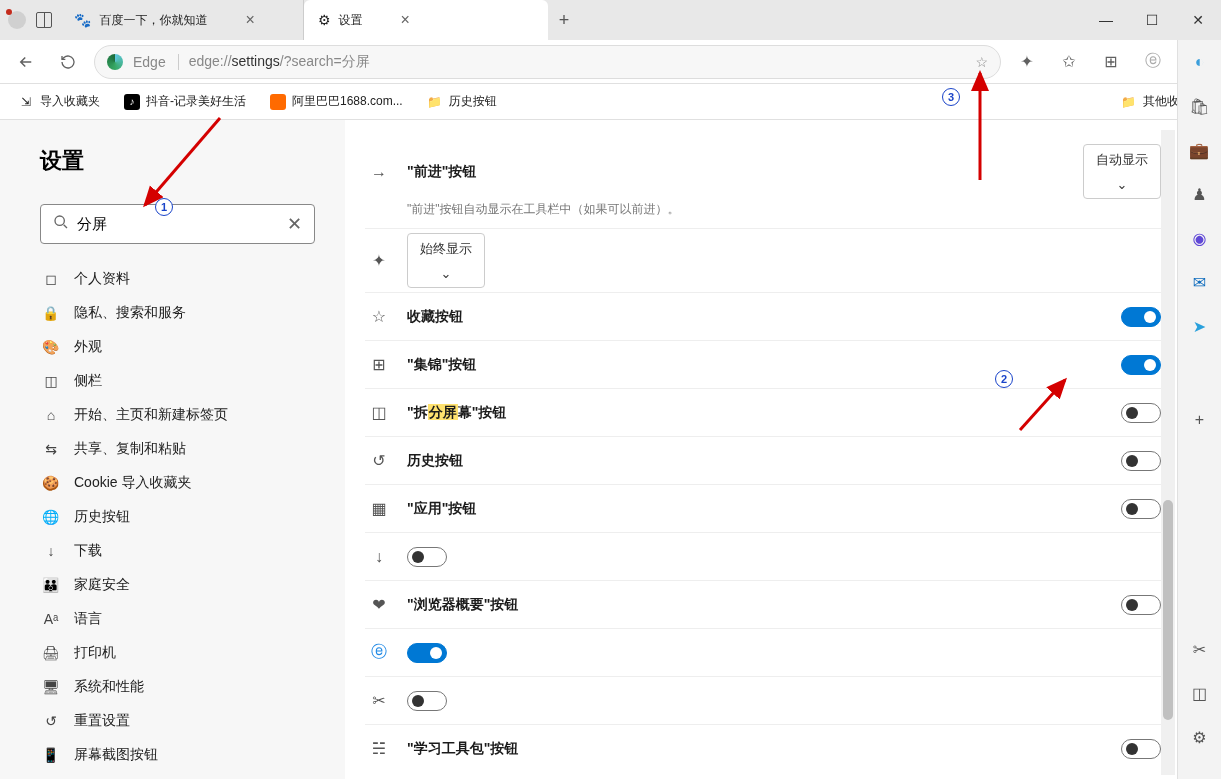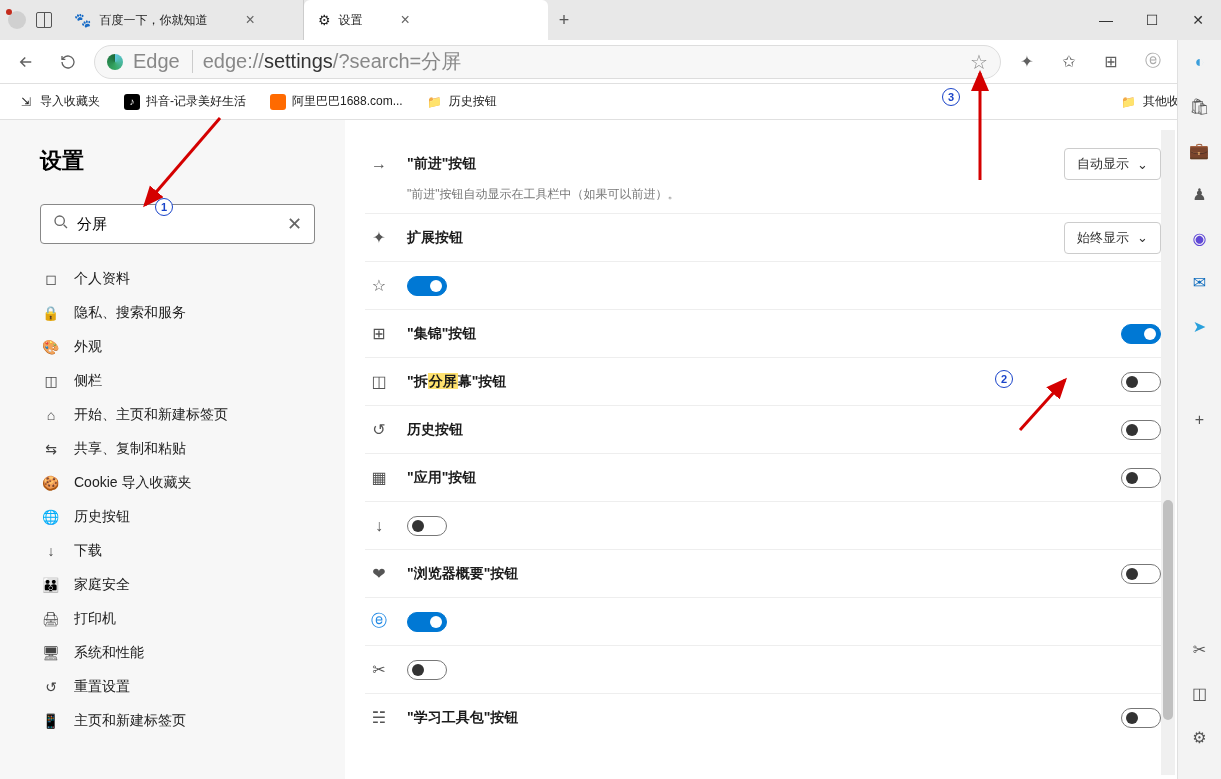--- a/index.html
+++ b/index.html
@@ -17,21 +17,21 @@
 .tab .close { font-size: 16px; color: #666; cursor: pointer; margin-left: 30px; }
 .tab-baidu { width: 244px; border-right: 1px solid #ccc; }
 .tab-settings { width: 244px; }
 .titlebar-spacer { flex: 1; }
 .win-controls { display: flex; }
 .win-btn { width: 46px; height: 40px; display: flex; align-items: center; justify-content: center; color: #333; font-size: 14px; }
 
 
 .toolbar { display: flex; align-items: center; height: 44px; background: #fff; padding: 0 10px; gap: 10px; border-bottom: 1px solid #e0e0e0; }
 .tb-btn { width: 32px; height: 32px; display: flex; align-items: center; justify-content: center; color: #616161; border-radius: 4px; }
-.addressbar { flex: 1; display: flex; align-items: center; height: 34px; background: #f7f7f7; border: 1px solid #ddd; border-radius: 17px; padding: 0 12px; gap: 10px; font-size: 20px; }
+.addressbar { flex: 1; display: flex; align-items: center; height: 34px; background: #f7f7f7; border: 1px solid #ddd; border-radius: 17px; padding: 0 12px; gap: 10px; font-size: 14px; }
 .addressbar .edge-label { color: #888; border-right: 1px solid #ccc; padding-right: 12px; }
 .addressbar .url { color: #888; }
 .addressbar .url .dark { color: #333; }
 .addressbar-spacer { flex: 1; }
 
 
 .bookmarks { display: flex; align-items: center; height: 36px; background: #fff; padding: 0 18px; gap: 24px; font-size: 12px; color: #222; border-bottom: 1px solid #e0e0e0; }
 .bm-item { display: flex; align-items: center; gap: 6px; }
 .bm-spacer { flex: 1; }
 .bm-icon { width: 16px; height: 16px; display: inline-flex; align-items: center; justify-content: center; }
@@ -46,21 +46,21 @@
 .nav-item { display: flex; align-items: center; gap: 14px; height: 34px; font-size: 14px; color: #212121; padding: 0 2px; }
 .nav-icon { width: 18px; height: 18px; display: flex; align-items: center; justify-content: center; color: #444; }
 
 .content { flex: 1; background: #fff; overflow-y: auto; padding: 20px 60px 0 20px; position: relative; }
 .setting-row { display: flex; align-items: center; border-top: 1px solid #eee; min-height: 48px; padding: 4px 0; }
 .setting-row:first-child { border-top: none; }
 .setting-icon { width: 20px; height: 20px; margin: 0 18px 0 4px; color: #555; display: flex; align-items: center; justify-content: center; }
 .setting-label { font-size: 14px; font-weight: 600; color: #1b1b1b; flex: 1; }
 .setting-desc { font-size: 12px; color: #777; margin-left: 42px; margin-top: -2px; margin-bottom: 10px; }
 .highlight { background: #ffe26f; padding: 0 1px; }
-.dropdown { display: flex; align-items: center; gap: 8px; border: 1px solid #ccc; border-radius: 4px; padding: 6px 12px; font-size: 13px; color: #333; }
+.dropdown { display: flex; align-items: center; gap: 8px; border: 1px solid #ccc; border-radius: 4px; padding: 6px 12px; font-size: 13px; color: #333; flex-direction: column; }
 .toggle { width: 40px; height: 20px; border-radius: 10px; border: 1px solid #777; position: relative; background: #fff; }
 .toggle.on { background: #0078d4; border-color: #0078d4; }
 .toggle::after { content:""; position:absolute; width:12px; height:12px; border-radius:50%; background:#333; top:3px; left:4px; }
 .toggle.on::after { background:#fff; left: auto; right: 4px; }
 
 
 .rightbar { position: absolute; right: 0; top: 40px; width: 44px; bottom: 0; background: #f3f3f3; border-left: 1px solid #e0e0e0; display: flex; flex-direction: column; align-items: center; padding-top: 10px; gap: 20px; }
 .rb-icon { width: 24px; height: 24px; display:flex; align-items:center; justify-content:center; color:#555; }
 
 
@@ -194,61 +194,65 @@
         </div>
         <div class="nav-item">
           <span class="nav-icon">↓</span>
           <span>下载</span>
         </div>
         <div class="nav-item">
           <span class="nav-icon">👪</span>
           <span>家庭安全</span>
         </div>
         <div class="nav-item">
+          <span class="nav-icon">Aᵃ</span>
+          <span>语言</span>
+        </div>
+        <div class="nav-item">
           <span class="nav-icon">🖨</span>
           <span>打印机</span>
         </div>
         <div class="nav-item">
           <span class="nav-icon">🖥</span>
           <span>系统和性能</span>
         </div>
         <div class="nav-item">
           <span class="nav-icon">↺</span>
           <span>重置设置</span>
         </div>
         <div class="nav-item">
           <span class="nav-icon">📱</span>
-          <span>主页和新建标签页</span>
+          <span>屏幕截图按钮</span>
         </div>
         <div class="nav-item"></div>
       </div>
   </div>
 
   <div class="content">
     <div class="setting-row">
       <div class="setting-icon">→</div>
       <div class="setting-label">"前进"按钮</div>
       <div class="dropdown">
           <span>自动显示</span>
           <span>⌄</span>
         </div>
     </div>
     <div class="setting-desc">"前进"按钮自动显示在工具栏中（如果可以前进）。</div>
 
     <div class="setting-row">
       <div class="setting-icon">✦</div>
-      <div class="setting-label">扩展按钮</div>
       <div class="dropdown">
           <span>始终显示</span>
           <span>⌄</span>
         </div>
     </div>
 
     <div class="setting-row">
       <div class="setting-icon">☆</div>
+      <div class="setting-label">收藏按钮</div>
       <div class="toggle on"></div>
     </div>
 
     <div class="setting-row">
       <div class="setting-icon">⊞</div>
       <div class="setting-label">"集锦"按钮</div>
       <div class="toggle on"></div>
     </div>
 
     <div class="setting-row">

